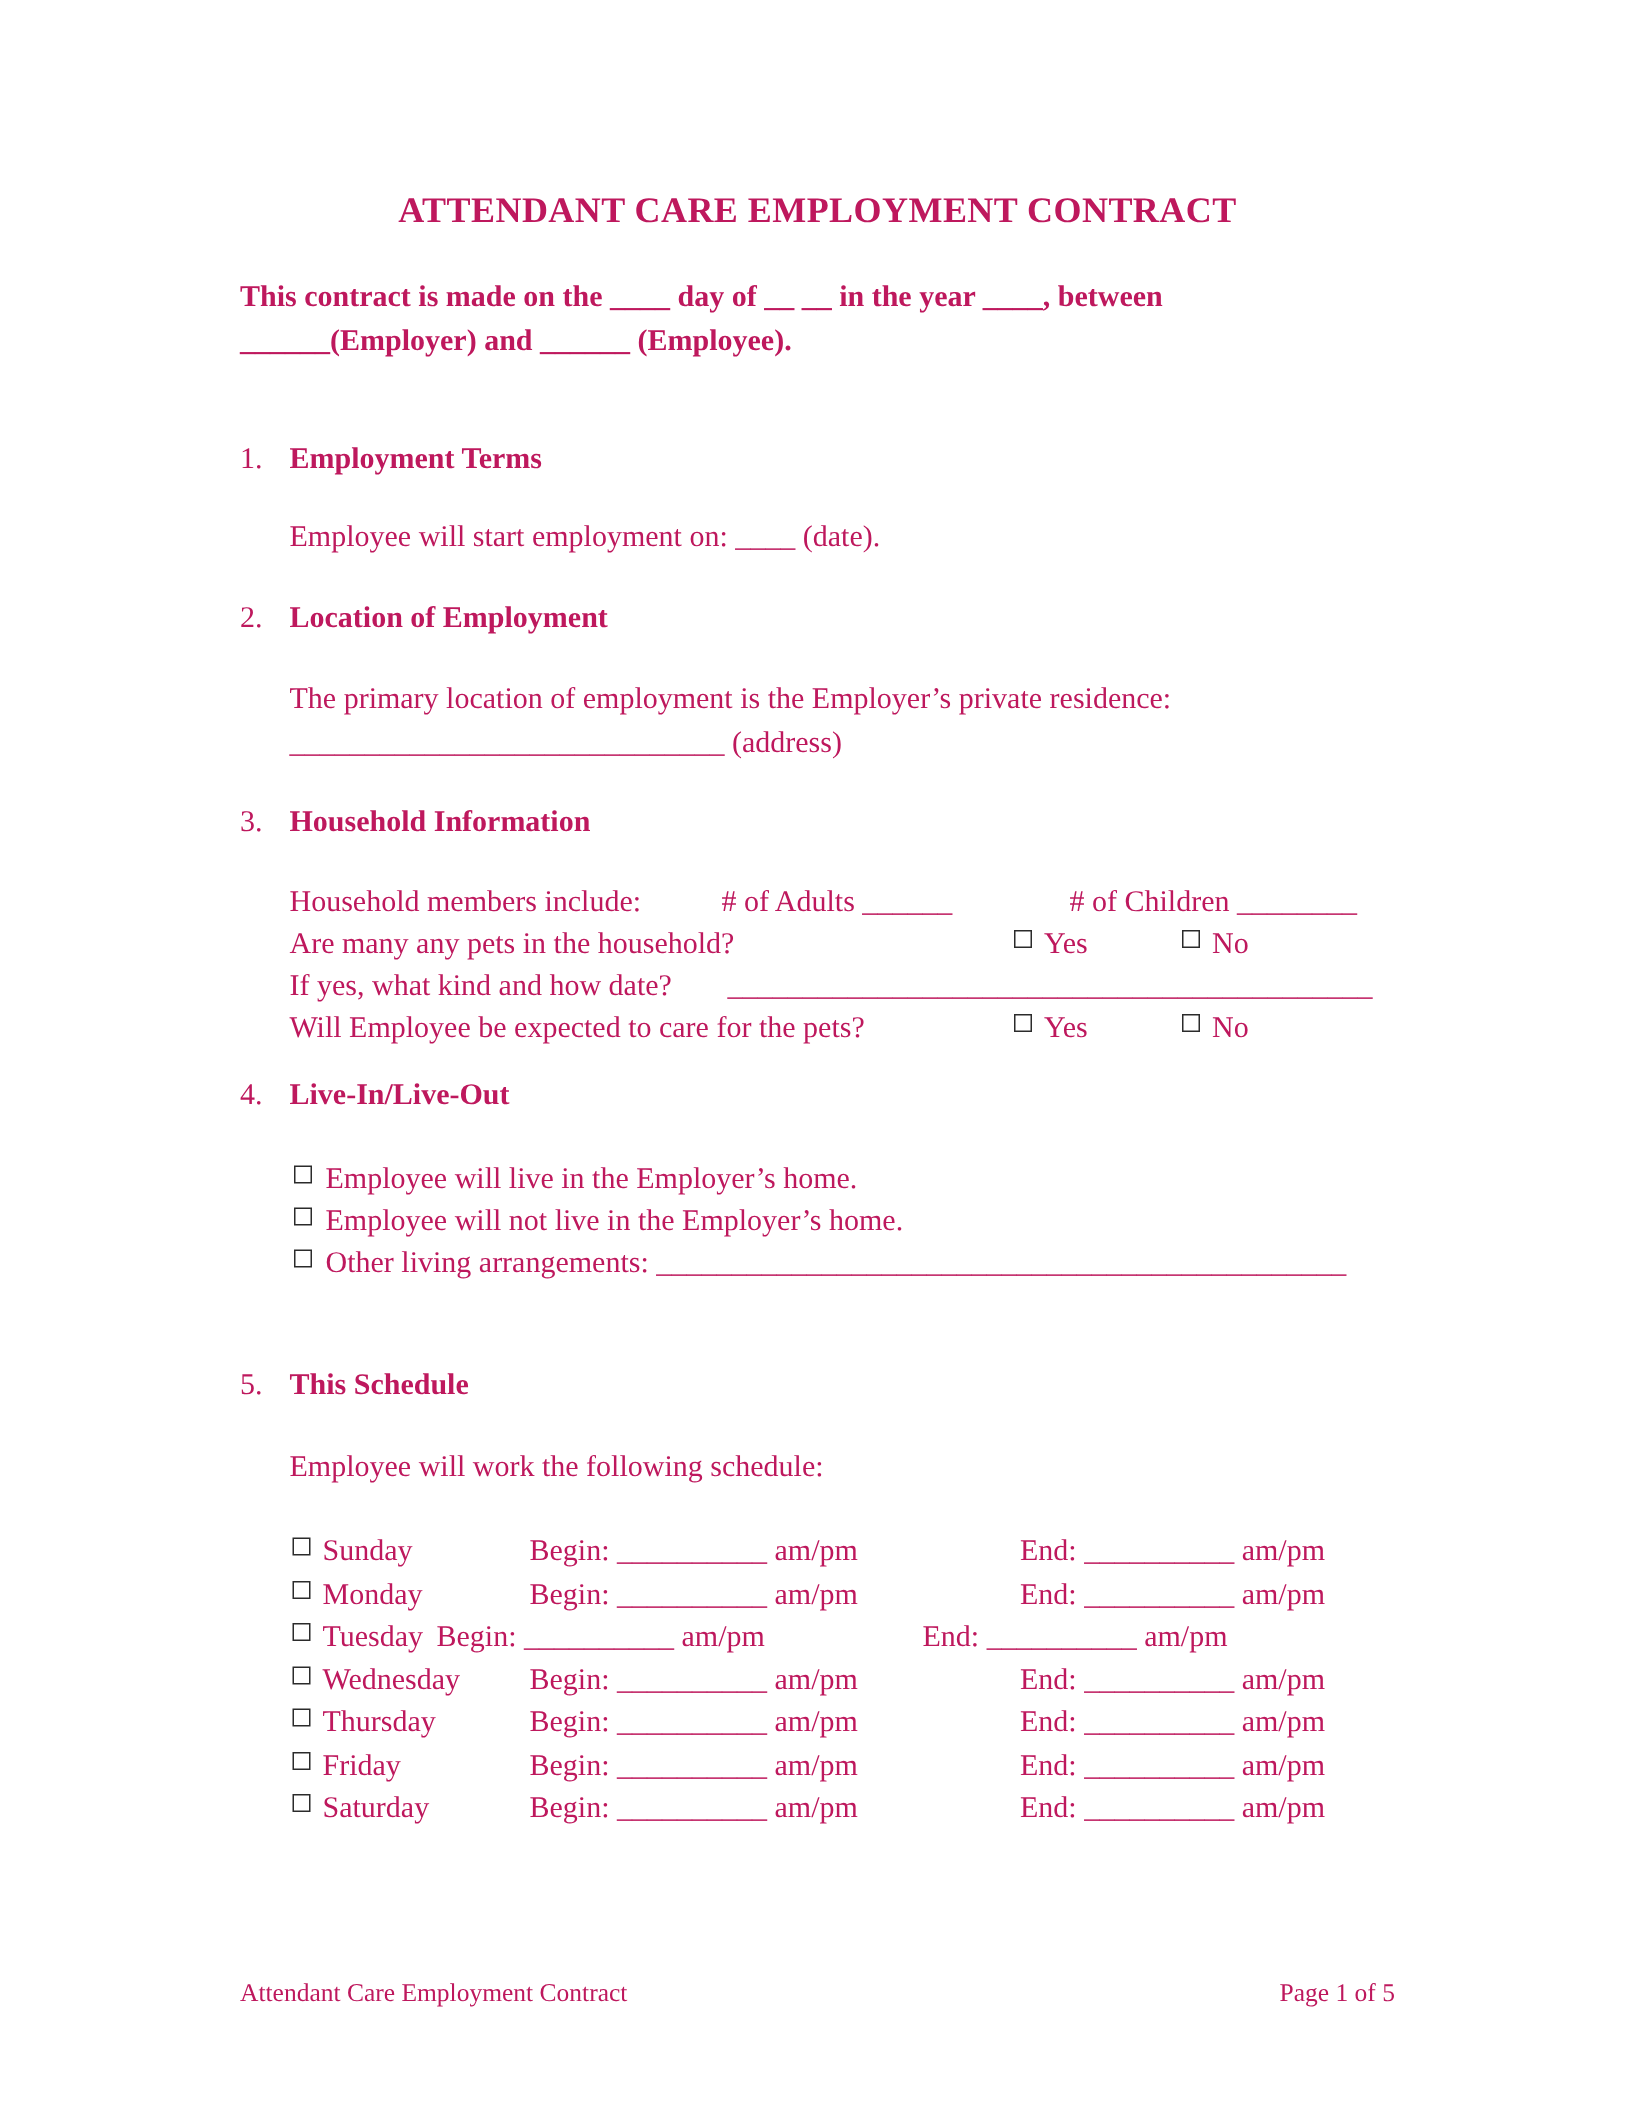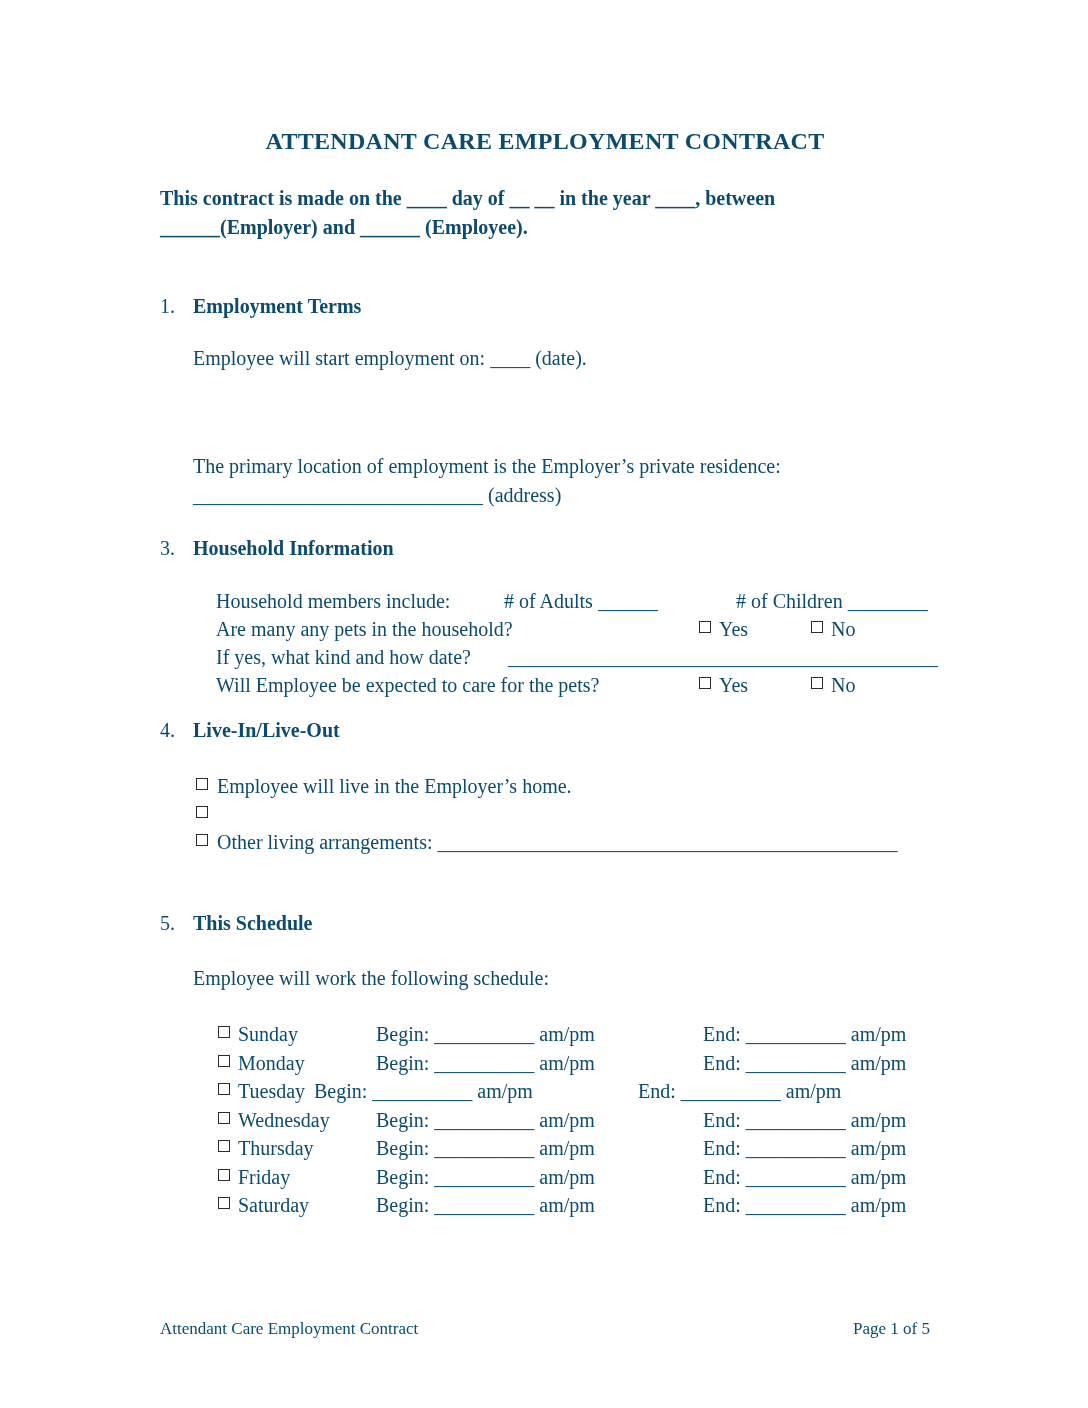--- a/index.html
+++ b/index.html
@@ -2,21 +2,21 @@
 <html><head>
 <meta charset="utf-8">
 <title>Attendant Care Employment Contract</title>
 <style>
   html,body{margin:0;padding:0;background:#ffffff;}
   .page{
     position:relative;
     width:1088px;
     height:1408px;
     background:#ffffff;
-    color:#0c4a6e;
+    color:#be185d;
     font-family:"Liberation Serif","DejaVu Serif",serif;
     font-size:20px;
     overflow:hidden;
   }
   .content{position:absolute;left:160px;top:0;width:770px;height:100%;}
   .abs{position:absolute;left:0;line-height:28px;white-space:nowrap;}
   .ind{left:33px;}
   
   .p-title{top:127px;width:100%;text-align:center;font-size:24px;font-weight:bold;letter-spacing:0.3px;white-space:nowrap;}
   
@@ -24,21 +24,21 @@
   
   .h{font-weight:bold;}
   .h .num{display:inline-block;width:33px;font-weight:normal;}
   .h1{top:292px}.h2{top:398px}.h3{top:534px}.h4{top:716px}.h5{top:909px}
   
   .b1{top:344px}
   .b2a{top:452px}.b2b{top:481px}
   .b5{top:964px}
   
   .row{height:28px;width:737px;}
-  .row>span{position:absolute;top:0;white-space:nowrap;margin-left:23px;}
+  .row>span{position:absolute;top:0;white-space:nowrap;}
   .hh-r1{top:587px}.hh-r2{top:615px}.hh-r3{top:643px}.hh-r4{top:671px}
   .ra0{left:0}.ra288{left:288px}.ra520{left:520px}.ra483{left:483px}.ra595{left:595px}.ra292{left:292px}
   
   .li1{top:772px}.li2{top:800px}.li3{top:828px}
   .cont{top:866px}
   
   .sch1{top:1020px}.sch2{top:1049px}.sch3{top:1077px}.sch4{top:1106px}
   .sch5{top:1134px}.sch6{top:1163px}.sch7{top:1191px}
   .sch .scb{left:2px}.sch .sday{left:22px}.sch .sbeg{left:160px}.sch .send{left:487px}
   .sch.tue .sbeg{left:98px}.sch.tue .send{left:422px}
@@ -62,20 +62,23 @@
     <div class="abs p-intro">
       <div>This contract is made on the ____ day of __ __ in the year ____, between</div>
       <div>______(Employer) and ______ (Employee).</div>
     </div>
 
     <div class="abs h h1">
       <span class="num">1.</span><span>Employment Terms</span>
     </div>
     <div class="abs ind b1">Employee will start employment on: ____ (date).</div>
 
+    <div class="abs h h2">
+      <span class="num">2.</span><span>Location of Employment</span>
+    </div>
     <div class="abs ind b2a">The primary location of employment is the Employer’s private residence:</div>
     <div class="abs ind b2b">_____________________________ (address)</div>
 
     <div class="abs h h3">
       <span class="num">3.</span><span>Household Information</span>
     </div>
     <div class="abs ind row hh-r1">
       <span class="ra0">Household members include:</span>
       <span class="ra288"># of Adults ______</span>
       <span class="ra520"># of Children ________</span>
@@ -95,21 +98,21 @@
       <span class="ra595 cbl"><span class="cb"></span><span>No</span></span>
     </div>
 
     <div class="abs h h4">
       <span class="num">4.</span><span>Live-In/Live-Out</span>
     </div>
     <div class="abs ind li li1">
       <span class="cb"></span><span>Employee will live in the Employer’s home.</span>
     </div>
     <div class="abs ind li li2">
-      <span class="cb"></span>
+      <span class="cb"></span><span>Employee will not live in the Employer’s home.</span>
     </div>
     <div class="abs ind li li3">
       <span class="cb"></span><span>Other living arrangements: ______________________________________________</span>
     </div>
 
     <div class="abs h h5">
       <span class="num">5.</span><span>This Schedule</span>
     </div>
     <div class="abs ind b5">Employee will work the following schedule:</div>
 

